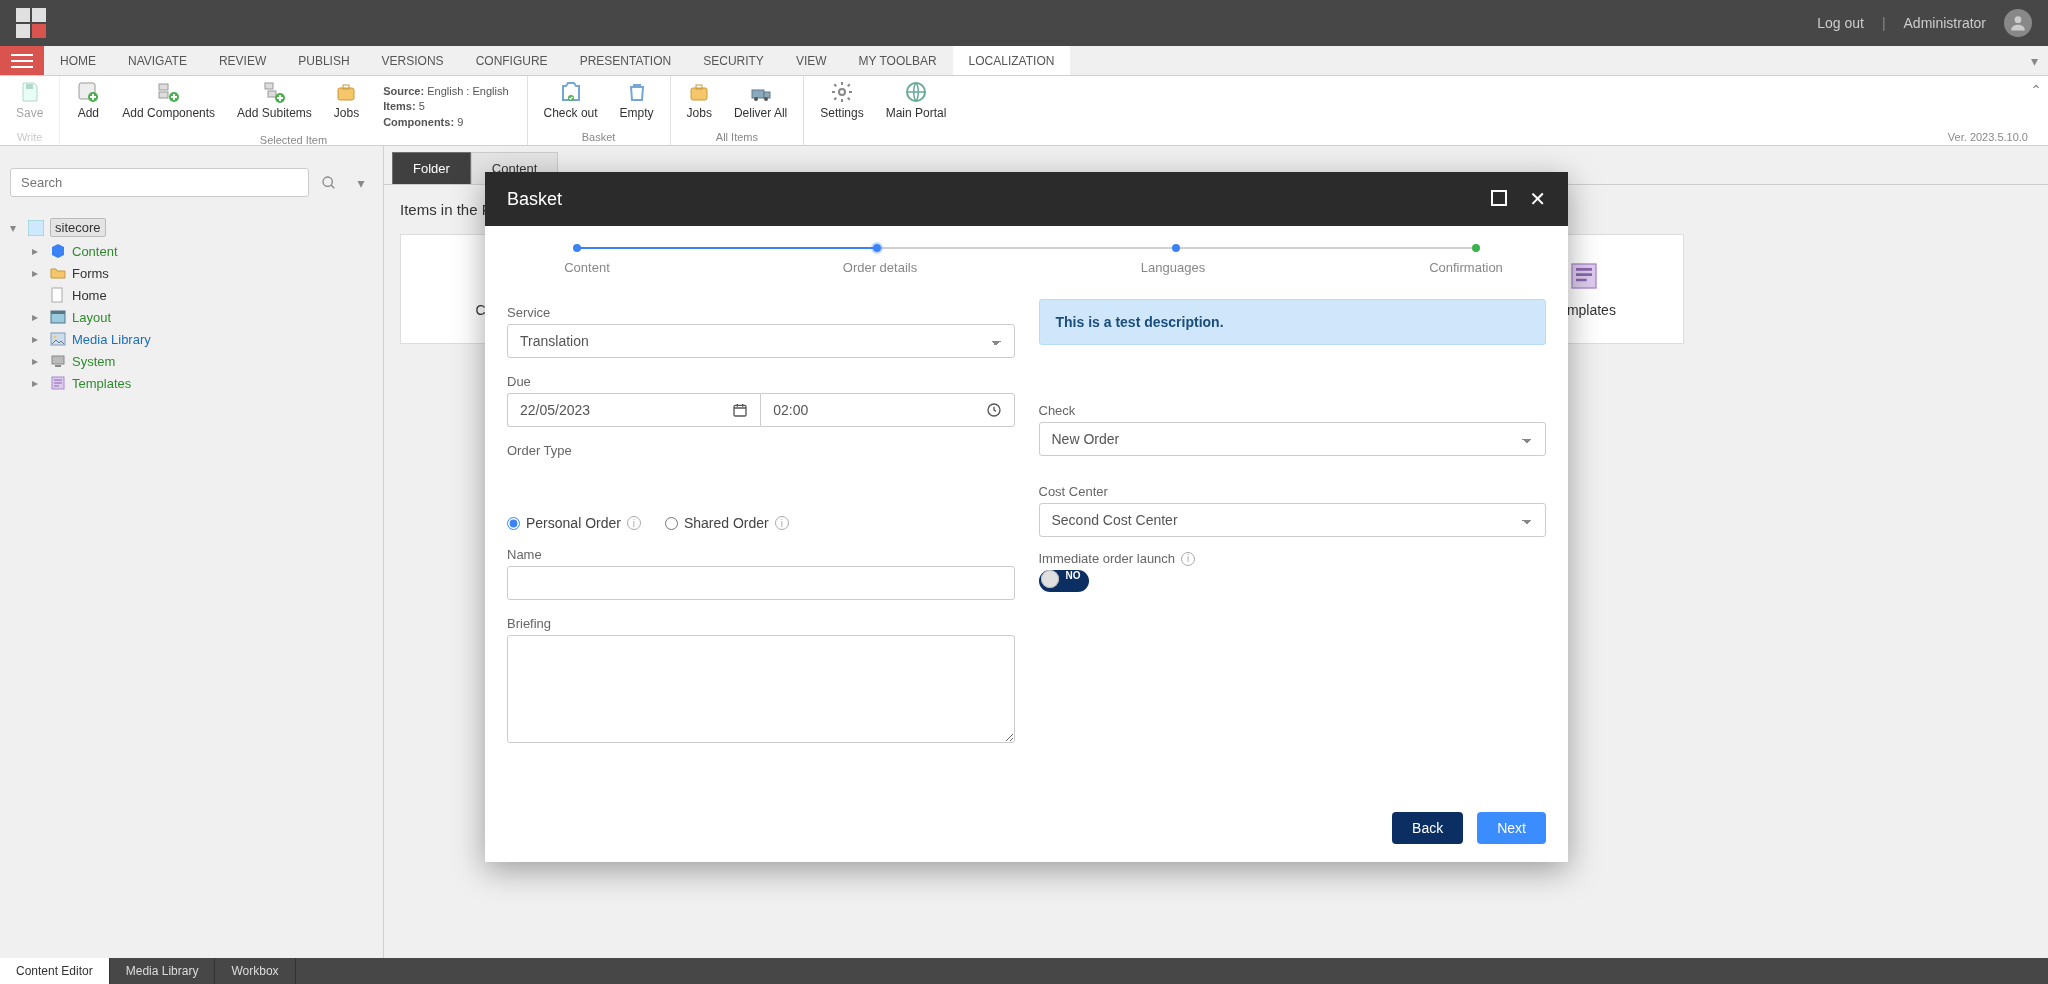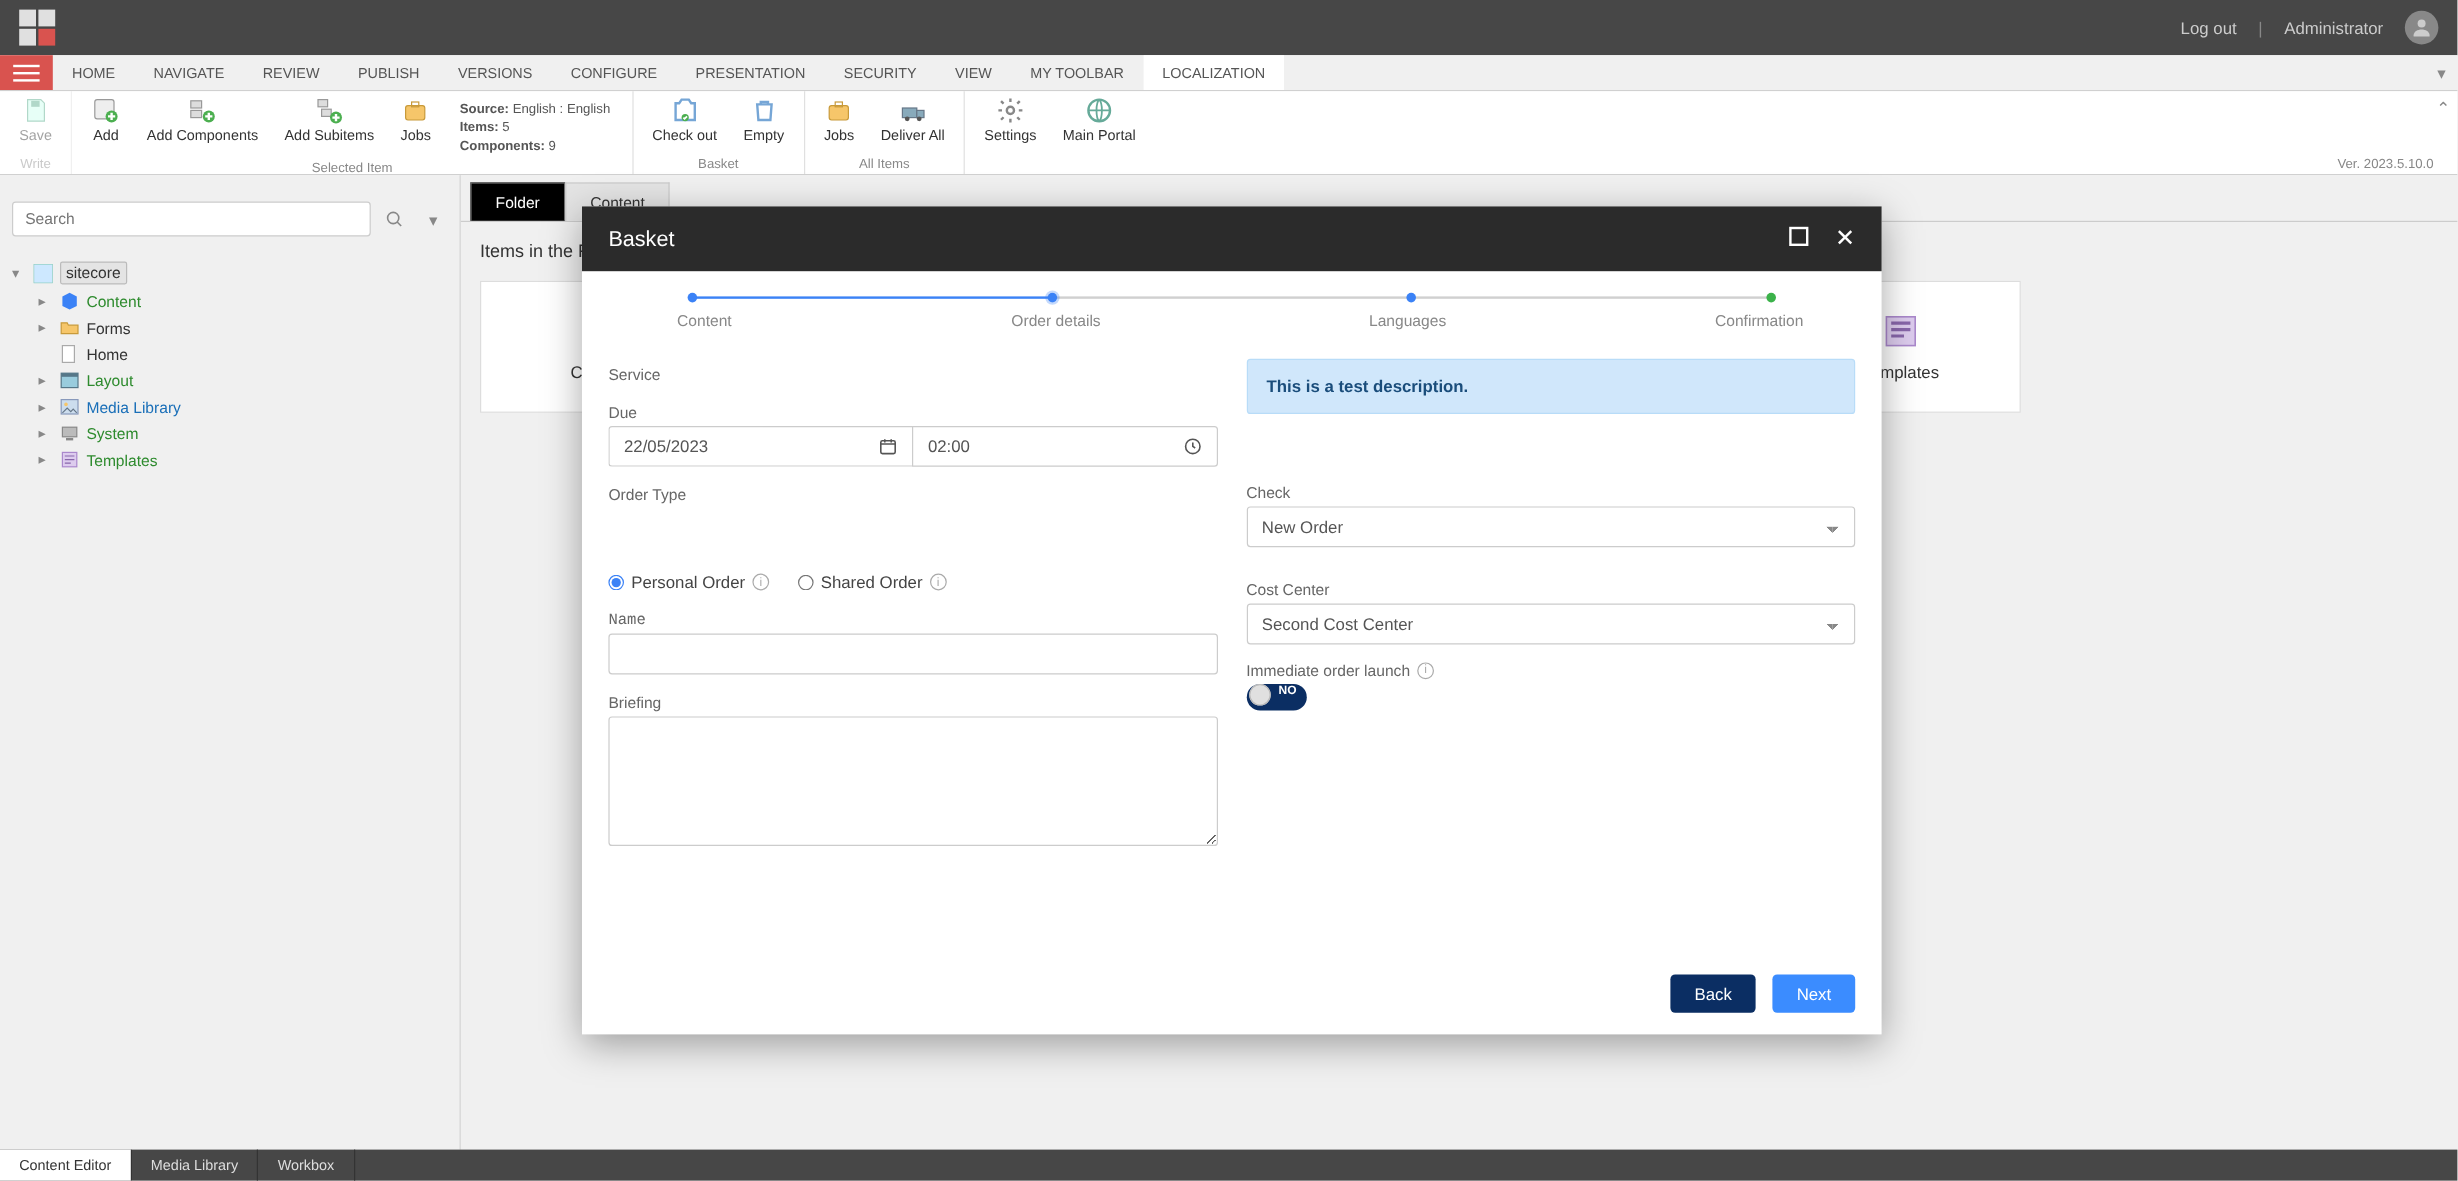--- a/index.html
+++ b/index.html
@@ -50,21 +50,21 @@
 .tree-caret { width:12px; color:#888; font-size:12px; }
 .tree-ico { width:16px; height:16px; display:inline-flex; align-items:center; justify-content:center; }
 .tree-children { padding-left: 22px; }
 .tree-sel { background:#e4e4e4; border:1px solid #bbb; border-radius:2px; padding:1px 4px; }
 .green { color:#2e8b2e; }
 .blue { color: #1a6fb8; }
 
 .content-area { flex:1; background:#f0f0f0; padding: 0; position:relative; }
 .subtabs { display:flex; margin-top:6px; margin-left:8px; }
 .subtab { padding: 8px 20px; font-size:13px; background:#e4e4e4; border:1px solid #ccc; border-bottom:none; cursor:pointer; }
-.subtab.active { background:#000000; color:#fff; border-color:#707070; }
+.subtab.active { background:#404040; color:#fff; border-color:#707070; }
 .content-page { border-top:1px solid #ccc; padding: 16px; }
 .content-title { font-size: 15px; color:#333; margin-bottom: 16px; }
 .cards { display:flex; gap: 24px; }
 .card { width:200px; height:110px; border:1px solid #ddd; background:#fff; display:flex; flex-direction:column; align-items:center; justify-content:center; gap:10px; cursor:pointer; }
 .card-ico { width:32px; height:32px; }
 .card-label { font-size:14px; }
 
 
 .bottombar { position:absolute; bottom:0; left:0; right:0; height:26px; background:#474747; display:flex; align-items:stretch; }
 .btab { padding: 0 16px; font-size:12px; color:#ddd; display:flex; align-items:center; cursor:pointer; border-right:1px solid #333; }
@@ -465,20 +465,21 @@
     <div class="step-labels">
       <span>Content</span>
       <span>Order details</span>
       <span>Languages</span>
       <span>Confirmation</span>
     </div>
 
     <div class="form-cols">
       <div class="col">
         <div class="flabel">Service</div>
+        <select class="fselect"><option>Translation</option></select>
 
         <div class="flabel" style="margin-top:12px;">Due</div>
         <div class="due-row">
           <div class="finput date">
             <span>22/05/2023</span>
             <span>
                 <svg width="16" height="16" viewBox="0 0 24 24" fill="none" stroke="#555" stroke-width="2">
                   <rect x="3" y="5" width="18" height="16" rx="2"></rect>
                   <path d="M3 9h18M8 3v4M16 3v4"></path>
                 </svg>
@@ -502,21 +503,21 @@
               <span>Personal Order</span> 
               <span class="info-ico">i</span>
             </label>
           <label class="radio-opt">
               <input type="radio" name="ot" style=""> 
               <span>Shared Order</span> 
               <span class="info-ico">i</span>
             </label>
         </div>
 
-        <div class="flabel" style="font-family:Liberation Mono, monospace;">Name</div>
+        <div class="flabel" style="">Name</div>
         <input class="finput" style="">
 
         <div class="flabel" style="margin-top:12px;">Briefing</div>
         <textarea class="finput" style=""></textarea>
       </div>
 
       <div class="col">
         <div class="infobox">This is a test description.</div>
 
         <div class="flabel" style="margin-top:54px;">Check</div>

